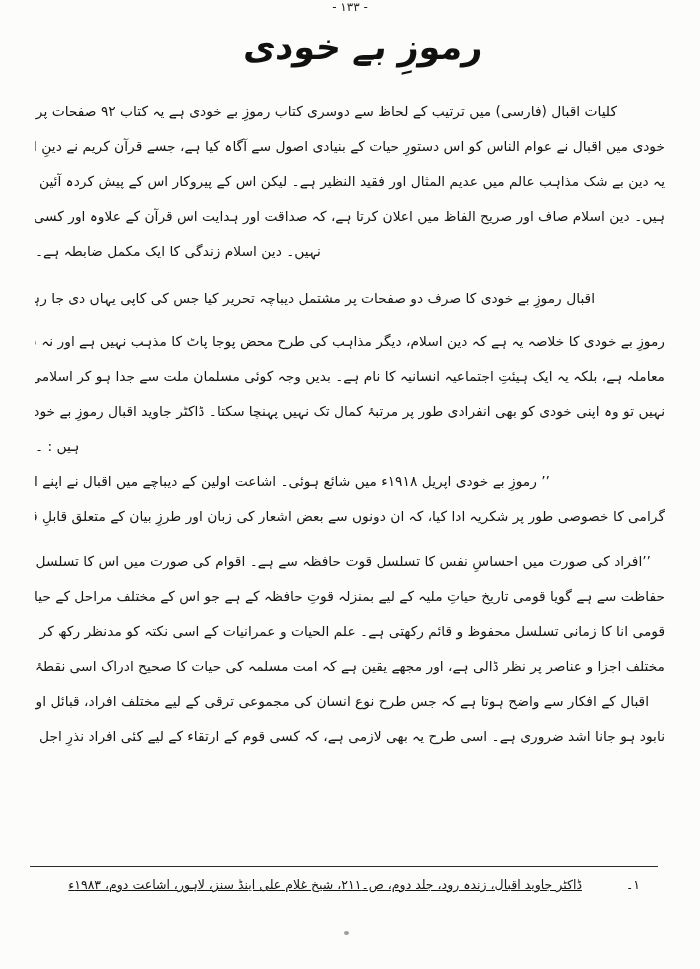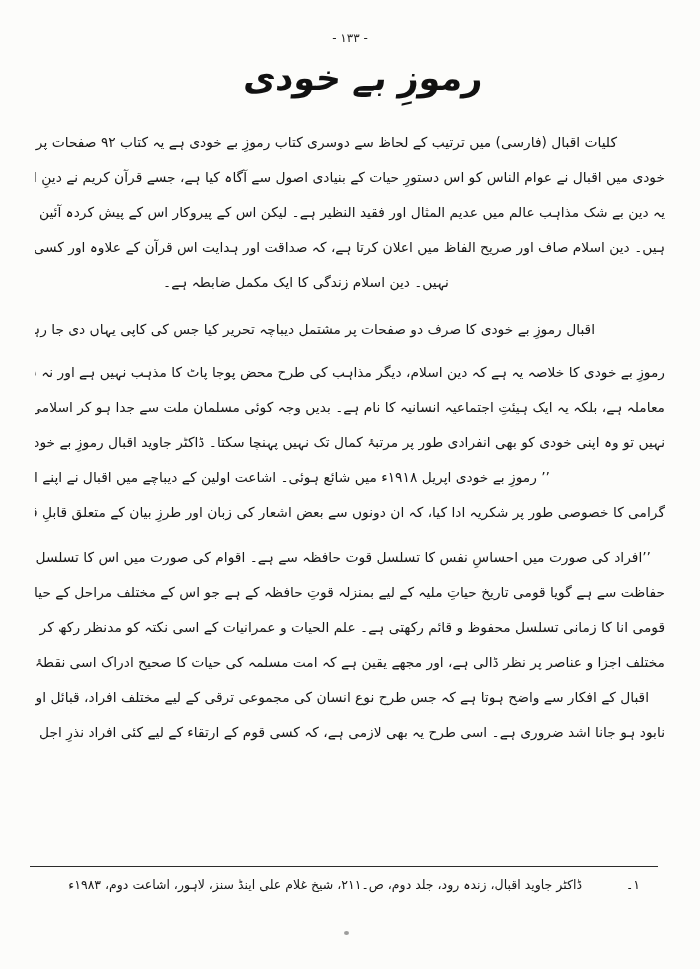--- a/index.html
+++ b/index.html
@@ -6,21 +6,20 @@
   .page{
     position:relative;
     width:700px;height:969px;
     background:#fcfcfa;
     color:#161616;
     font-family:"DejaVu Sans",sans-serif;
     overflow:hidden;
     margin:0 auto;
   }
   .pagenum{
-    padding-top:31px;
     text-align:center;
     font-size:12px;
     letter-spacing:1px;
     color:#222;
   }
   .title-wrap{
     margin-top:13px;
     text-align:center;
     position:relative;
     left:14px;
@@ -44,21 +43,21 @@
   .line{
     height:35px;
     overflow:hidden;
     white-space:nowrap;
   }
   .just{
     text-align:justify;
     text-align-last:justify;
   }
   .shortline{
-    text-align:center;
+    text-align:left;
   }
   .mt8{margin-top:8px;}
   .mt10{margin-top:10px;}
   .mt12{margin-top:12px;}
   .footer{
     position:absolute;
     top:866px;
     left:30px;
     right:42px;
   }
@@ -75,20 +74,21 @@
     font-size:12.5px;
     line-height:20px;
   }
   .fn-marker{
     margin-right:18px;
     flex:0 0 auto;
   }
   .fn-text{
     flex:0 1 auto;
     white-space:nowrap;
+    text-decoration:underline;
   }
   .artifact-dot{
     position:absolute;
     left:344px;
     top:931px;
     width:5px;
     height:4px;
     background:#4d4d4d;
     border-radius:50%;
     opacity:.55;
@@ -116,20 +116,21 @@
     </div>
 
     <div class="para mt12">
       <div class="line shortline" style="margin-right:70px">اقبال رموزِ بے خودی کا صرف دو صفحات پر مشتمل دیباچہ تحریر کیا جس کی کاپی یہاں دی جا رہی ہے۔</div>
     </div>
 
     <div class="para mt8">
       <div class="line just">رموزِ بے خودی کا خلاصہ یہ ہے کہ دین اسلام، دیگر مذاہب کی طرح محض پوجا پاٹ کا مذہب نہیں ہے اور نہ ہی کسی فرد کا پرائیویٹ</div>
       <div class="line just">معاملہ ہے، بلکہ یہ ایک ہیئتِ اجتماعیہ انسانیہ کا نام ہے۔ بدیں وجہ کوئی مسلمان ملت سے جدا ہو کر اسلامی زندگی بسر نہیں کر سکتا۔ جب یہ ممکن</div>
       <div class="line just">نہیں تو وہ اپنی خودی کو بھی انفرادی طور پر مرتبۂ کمال تک نہیں پہنچا سکتا۔ ڈاکٹر جاوید اقبال رموزِ بے خودی کی طباعت کے بارے میں لکھتے</div>
+      <div class="line shortline" style="margin-right:128px">ہیں : ۔</div>
     </div>
 
     <div class="para">
       <div class="line just" style="text-indent:115px">’’ رموزِ بے خودی اپریل ۱۹۱۸ء میں شائع ہوئی۔ اشاعت اولین کے دیباچے میں اقبال نے اپنے استاد مولانا سید میر حسن اور</div>
       <div class="line just">گرامی کا خصوصی طور پر شکریہ ادا کیا، کہ ان دونوں سے بعض اشعار کی زبان اور طرزِ بیان کے متعلق قابلِ قدر مشورہ ملا۔‘‘ کتاب کے موضوع</div>
     </div>
 
     <div class="para mt10">
       <div class="line just" style="text-indent:14px">’’افراد کی صورت میں احساسِ نفس کا تسلسل قوت حافظہ سے ہے۔ اقوام کی صورت میں اس کا تسلسل و استحکام قومی تاریخ کی</div>
       <div class="line just">حفاظت سے ہے گویا قومی تاریخ حیاتِ ملیہ کے لیے بمنزلہ قوتِ حافظہ کے ہے جو اس کے مختلف مراحل کے حیات و اعمال کو مربوط کر کے</div>

